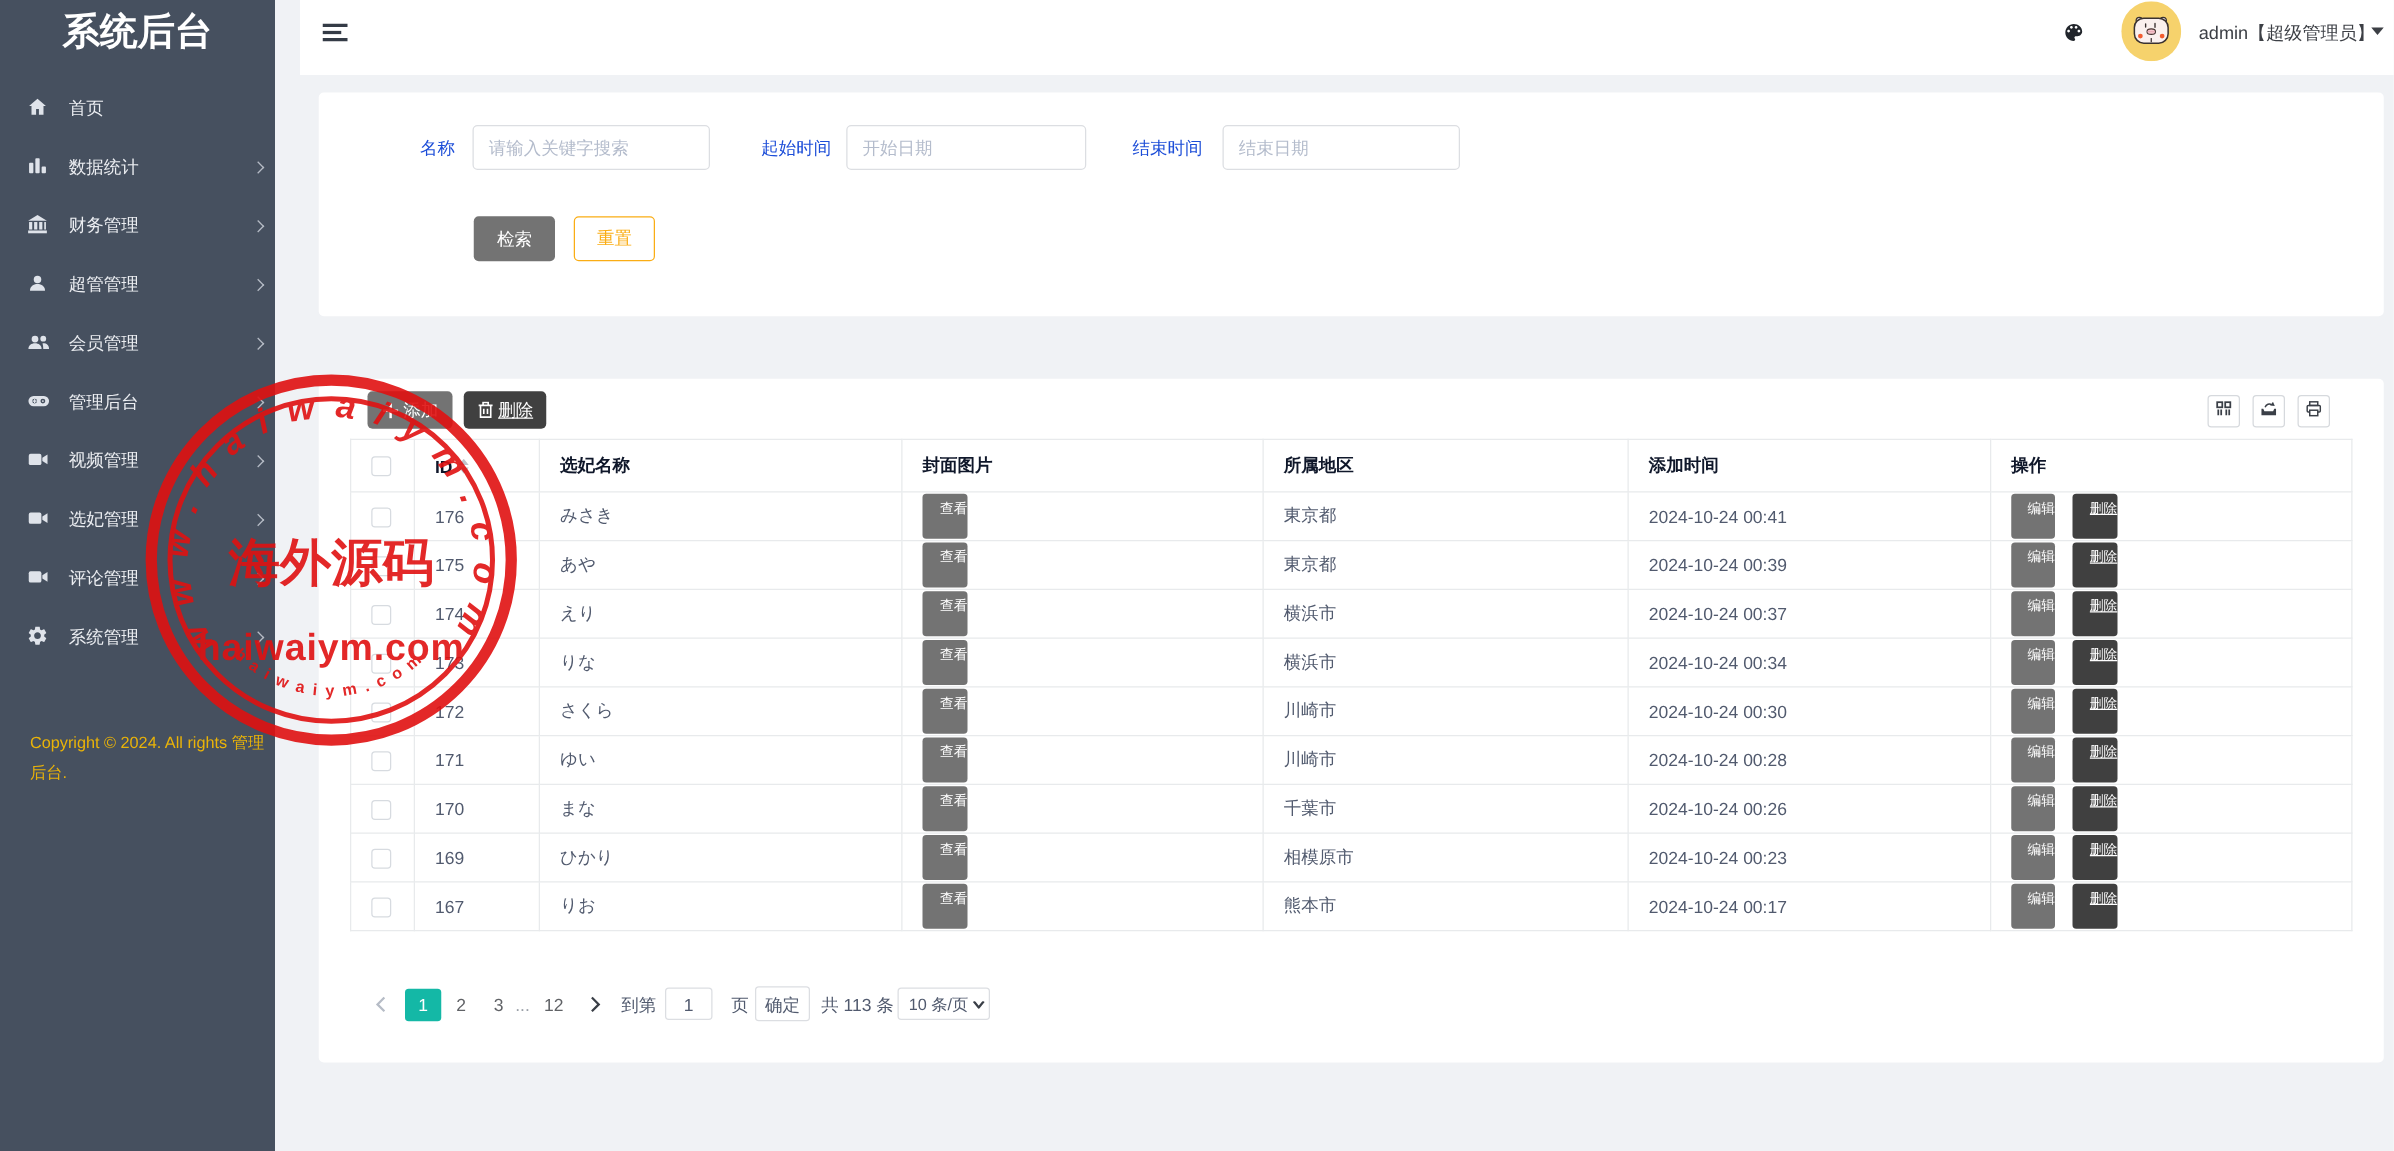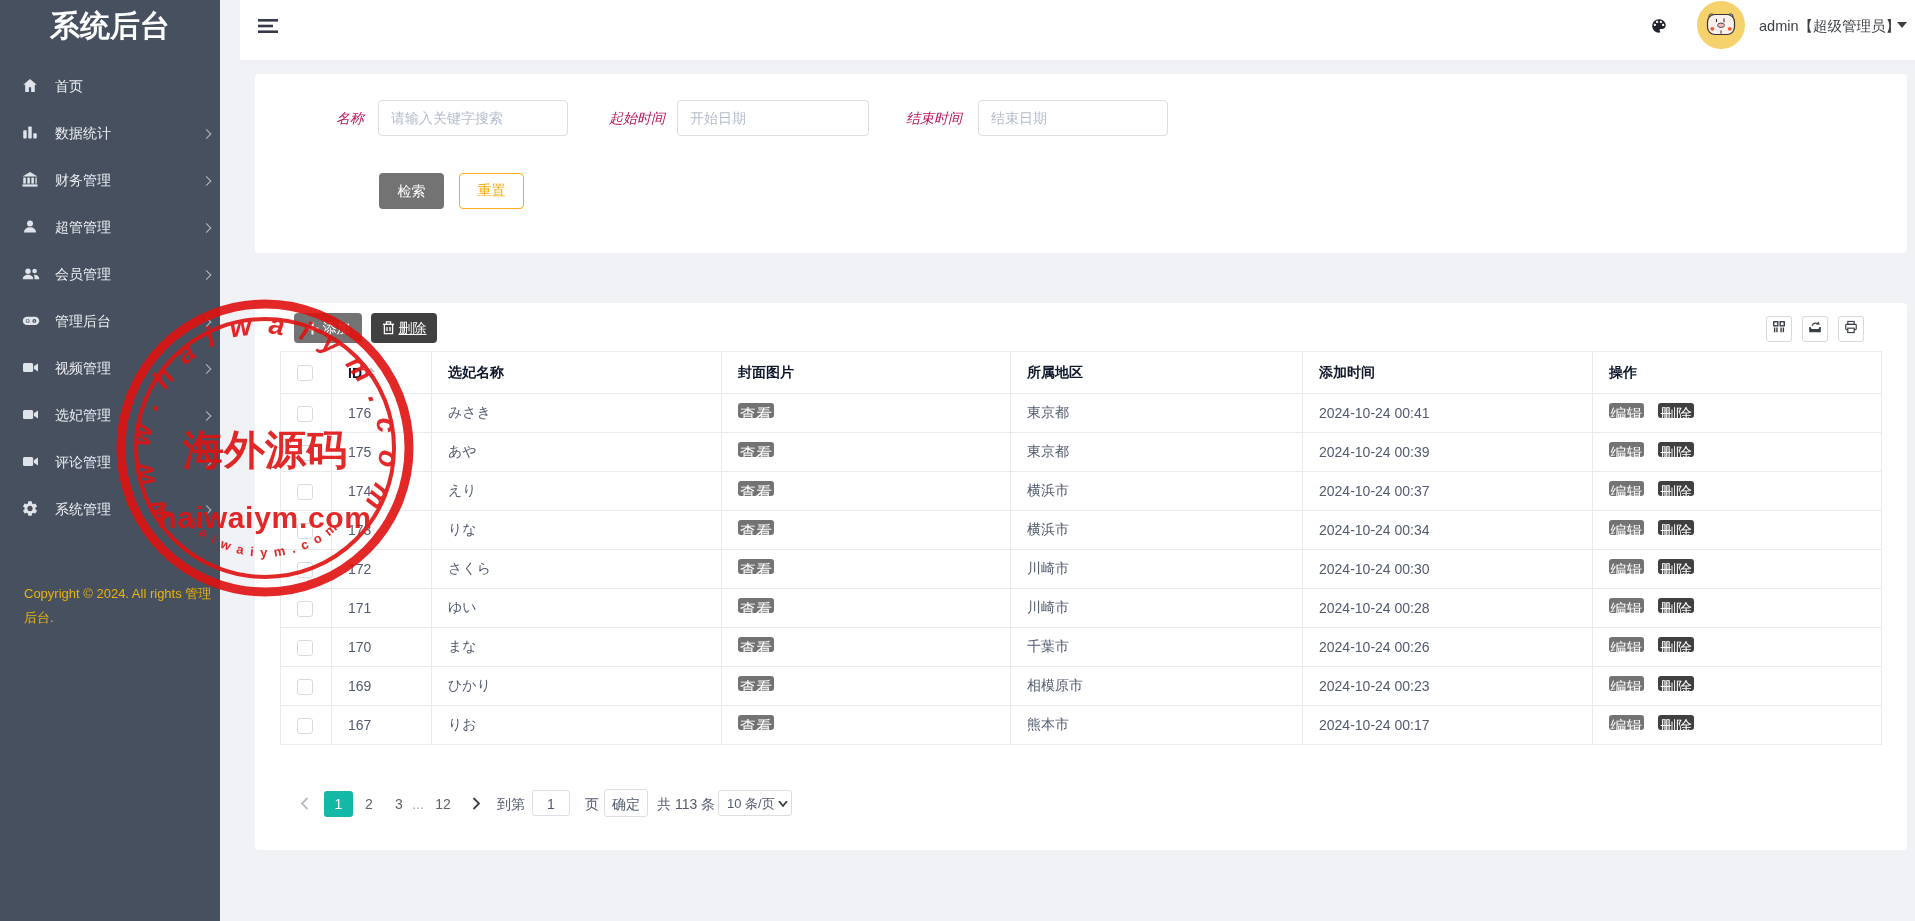--- a/index.html
+++ b/index.html
@@ -13,32 +13,32 @@
   .mitem .micon { position:absolute; left:21px; top:50%; transform:translateY(-50%); }
   .mitem .mtext { position:absolute; left:55px; top:50%; transform:translateY(-50%); color:#eceef2; font-size:14px; }
   .mitem .arrow { position:absolute; left:203px; top:50%; width:7px; height:7px; border-top:1.6px solid #b6bcc6; border-right:1.6px solid #b6bcc6; transform:translateY(-50%) rotate(45deg); }
   #copyright { position:absolute; left:24px; top:582px; width:196px; color:#eab308; font-size:13px; line-height:24px; }
   
   #header { position:absolute; left:240px; top:0; width:1699px; height:60px; background:#fff; z-index:4;padding-left:20px; }
   
   .card { position:absolute; background:#fff; border-radius:4px; }
   #card1 { left:255px; top:74px; width:1652px; height:179px; }
   #card2 { left:255px; top:303px; width:1652px; height:547px; }
-  .flabel { position:absolute; top:36px; height:16px; line-height:16px; font-size:14px; color:#be185d; text-align:right;font-style:italic; }
+  .flabel { position:absolute; top:36px; height:16px; line-height:16px; font-size:14px; color:#1d4ed8; text-align:right; }
   .finput { position:absolute; top:26px; height:36px; border:1px solid #dcdee2; border-radius:4px; background:#fff; line-height:34px; padding-left:12px; color:#b4bccc; font-size:14px; }
   .btn { display:inline-block; text-align:center; border-radius:4px; font-size:14px; color:#fff; }
   .teal { background:#737373; }
   .orange { background:#404040;text-decoration:underline; }
   
   #tbl { position:absolute; left:25px; top:48px; width:1601px; border-collapse:collapse; table-layout:fixed; }
   #tbl th, #tbl td { border:1px solid #e8eaec; font-weight:normal; text-align:left; padding:0 0 0 16px; font-size:14px; overflow:hidden; white-space:nowrap; }
   #tbl th { height:42px; color:#0f172a; font-weight:bold; background:#fff; }
   #tbl td { height:39px; color:#515a6e; }
   .ckb { display:inline-block; width:16px; height:16px; border:1px solid #d7dbe0; border-radius:3px; background:#fff; vertical-align:middle; }
-  .minibtn { display:inline-block; width:36px; height:15px; line-height:24px; border-radius:3px; color:#fff; font-size:16px; text-align:center; }
+  .minibtn { display:inline-block; width:36px; height:36px; line-height:24px; border-radius:3px; color:#fff; font-size:11px; text-align:right; }
   
   .pag { position:absolute; font-size:14px; color:#515a6e; }
   .pbox { position:absolute; height:26px; line-height:26px; text-align:center; }
 </style>
 </head>
 <body>
 
 <div id="header">
   <svg class="abs" style="left:18px;top:18px" width="21" height="16" viewBox="0 0 21 16">
     <rect x="0" y="1" width="20" height="2.6" fill="#343b46"></rect>

